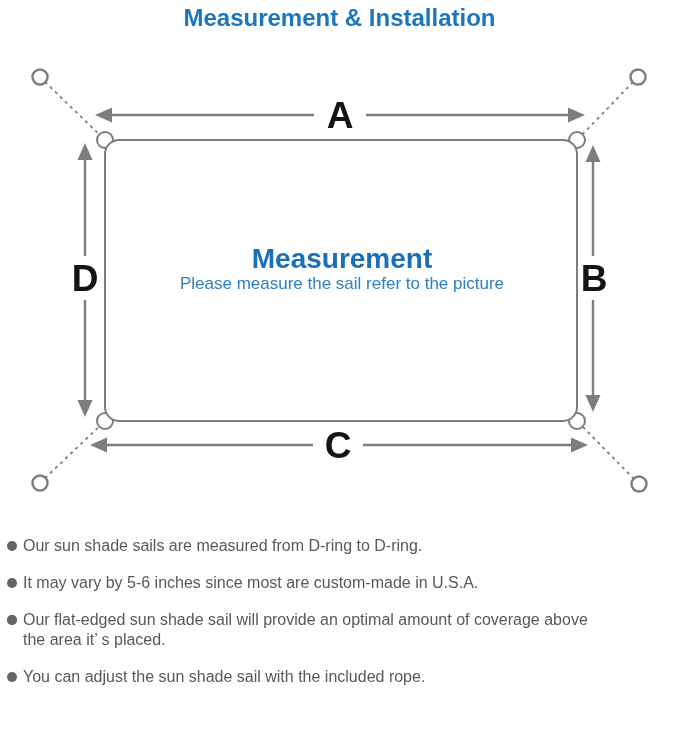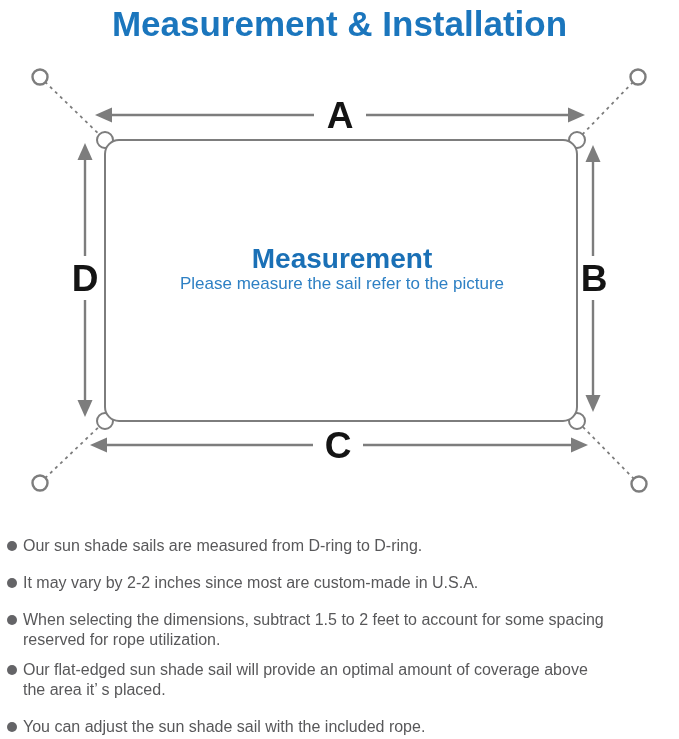--- a/index.html
+++ b/index.html
@@ -10,21 +10,21 @@
     background: #ffffff;
     font-family: "Liberation Sans", "DejaVu Sans", sans-serif;
     overflow: hidden;
   }
   .main-title {
     position: absolute;
     top: 4px;
     left: 0;
     width: 679px;
     text-align: center;
-    font-size: 35px;
+    font-size: 24px;
     font-weight: bold;
     color: #1b76bd;
     letter-spacing: 0px;
   }
   .diagram-wrap {
     position: absolute;
     top: 55px;
     left: 0;
     width: 679px;
     height: 460px;
@@ -146,26 +146,24 @@
     </svg>
   </div>
 
   <ul class="bullet-list">
     <li class="bullet-item">
       <span class="bullet-dot"></span>
       <span class="bullet-text">Our sun shade sails are measured from D-ring to D-ring.</span>
     </li>
     <li class="bullet-item">
       <span class="bullet-dot"></span>
-      <span class="bullet-text">It may vary by 2-2 inches since most are custom-made in U.S.A.</span>
+      <span class="bullet-text">It may vary by 5-6 inches since most are custom-made in U.S.A.</span>
     </li>
     <li class="bullet-item tight">
       <span class="bullet-dot"></span>
-      <span class="bullet-text">When selecting the dimensions, subtract 1.5 to 2 feet to account for some spacing
-reserved for rope utilization.</span>
     </li>
     <li class="bullet-item">
       <span class="bullet-dot"></span>
       <span class="bullet-text">Our flat-edged sun shade sail will provide an optimal amount of coverage above
 the area it’ s placed.</span>
     </li>
     <li class="bullet-item">
       <span class="bullet-dot"></span>
       <span class="bullet-text">You can adjust the sun shade sail with the included rope.</span>
     </li>

